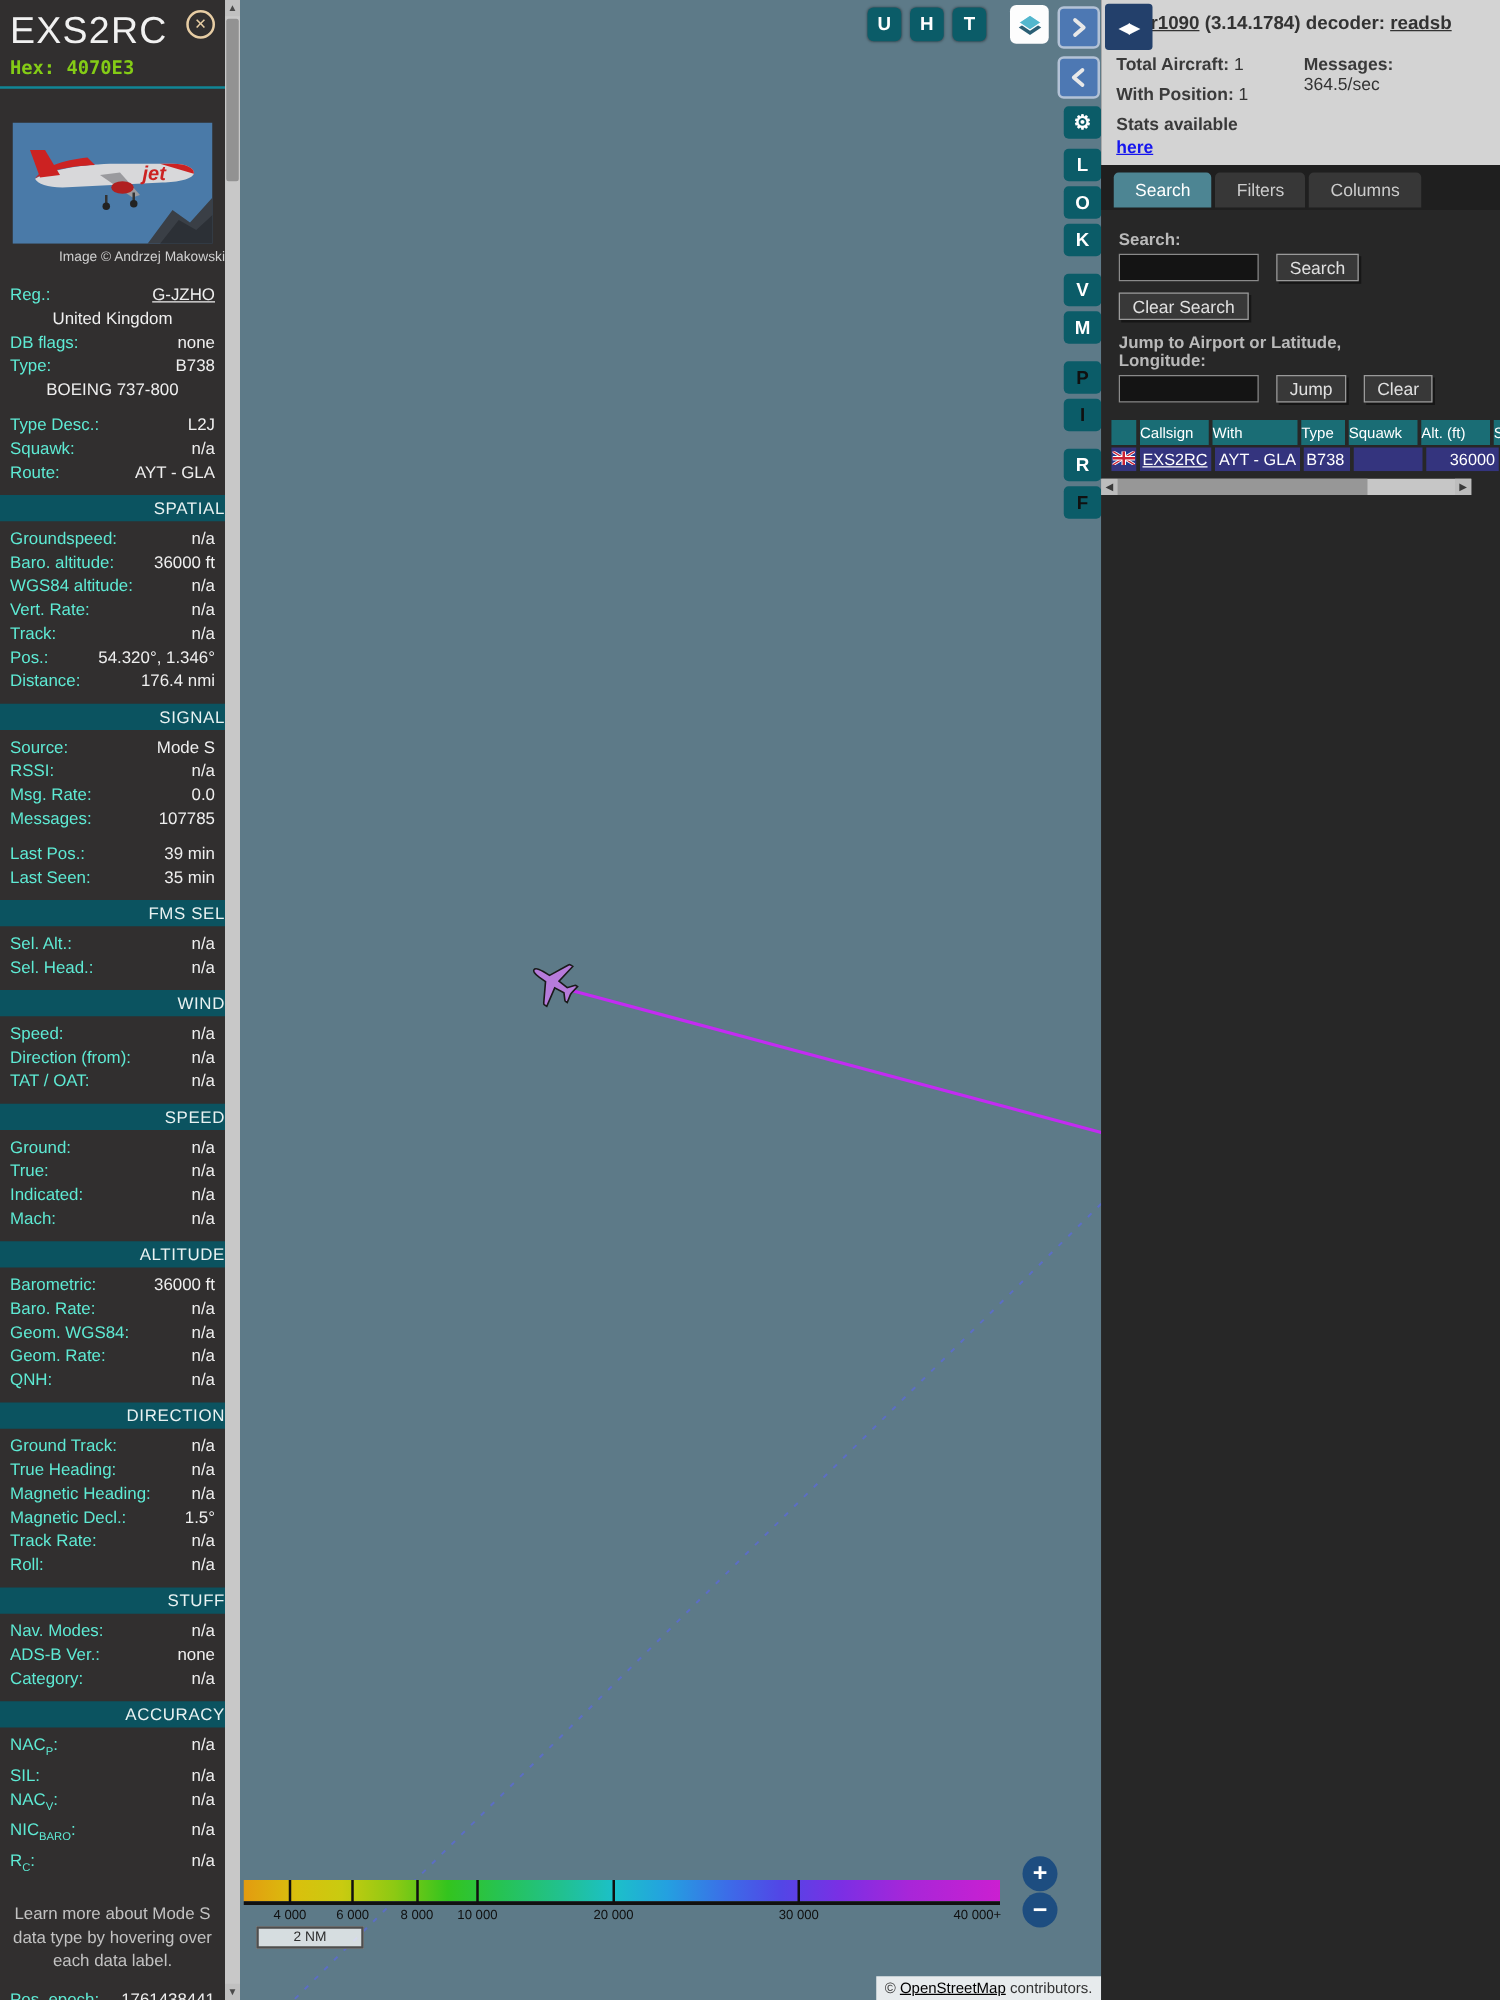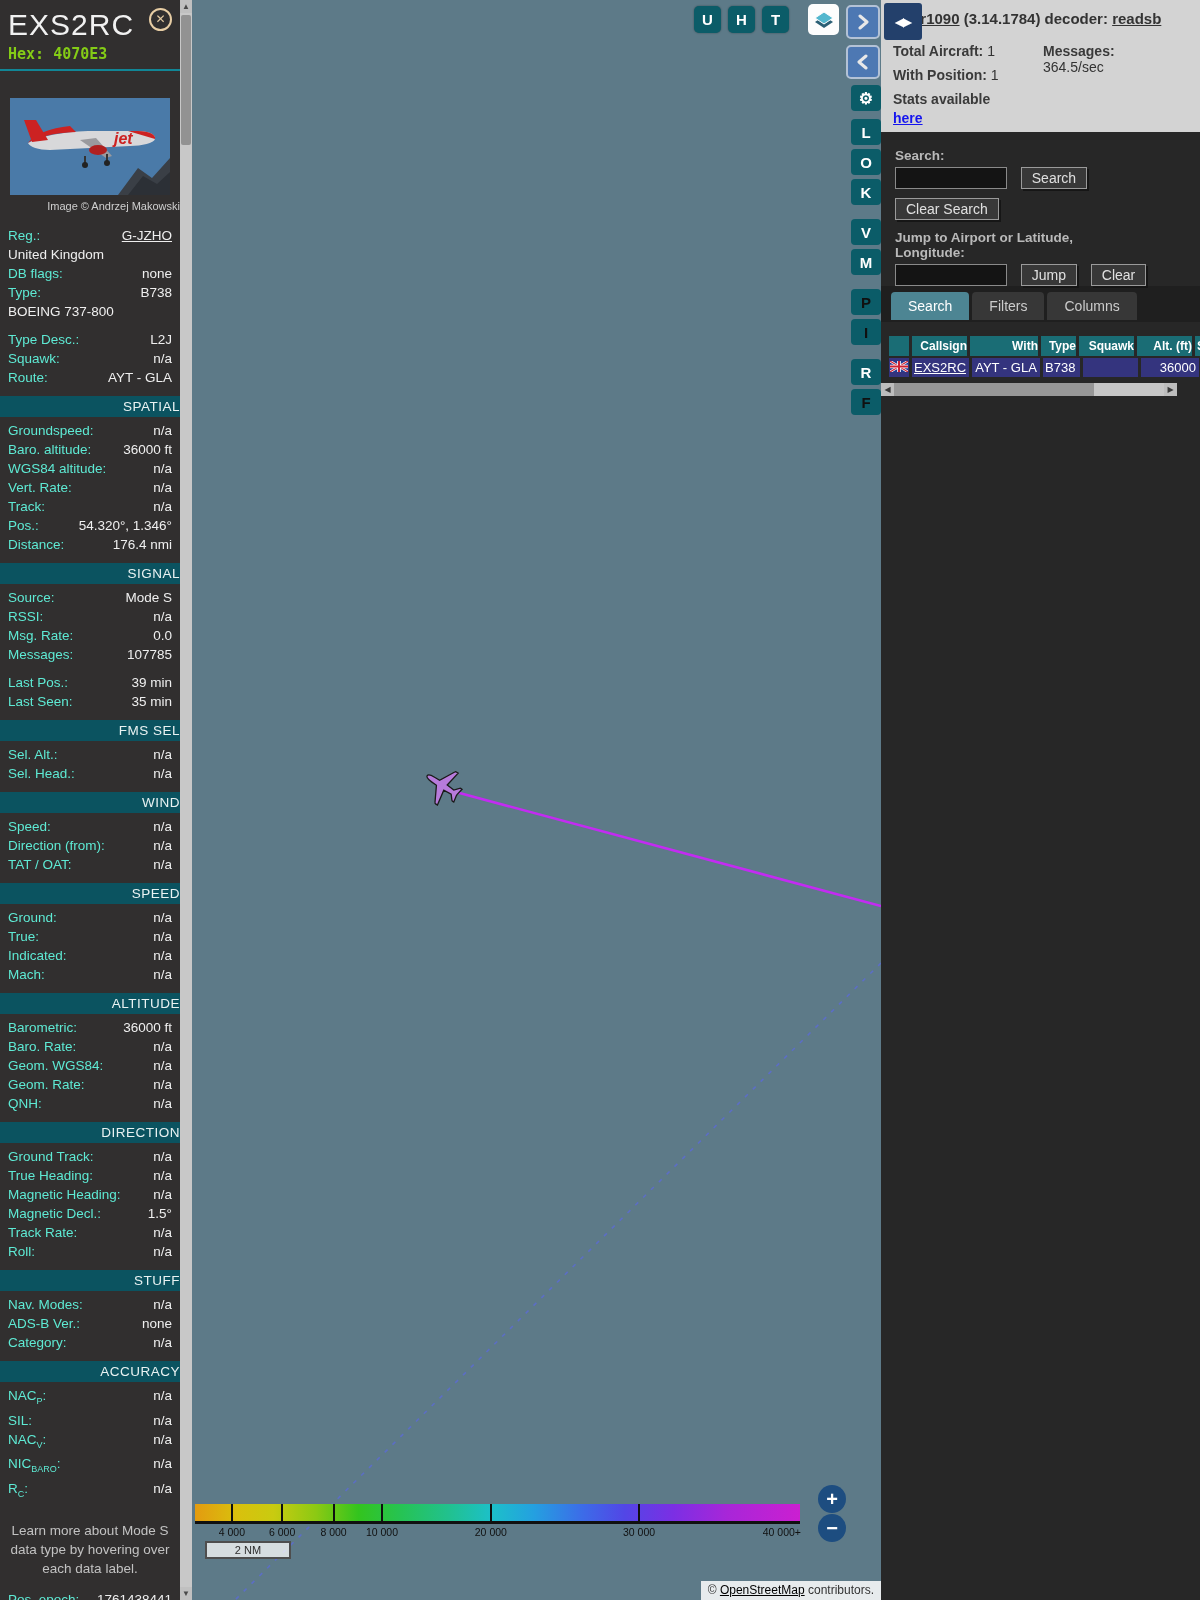--- a/index.html
+++ b/index.html
@@ -12,21 +12,21 @@
   #sidebar{position:absolute;left:0;top:0;width:180px;height:1600px;background:#312f2f;color:#e8e8e8;overflow:hidden;}
   #sb-head{position:relative;padding:8px 8px 6px 8px;border-bottom:2px solid #118696;}
   #sb-title{font-size:30px;color:#f1f1f1;letter-spacing:1px;}
   #sb-hex{font-family:"DejaVu Sans Mono",monospace;font-weight:bold;font-size:15px;margin-top:3px;color:#84cc16;}
   #sb-close{position:absolute;right:8px;top:8px;width:19px;height:19px;border:2px solid #e7cda4;border-radius:50%;
     color:#e7cda4;font-size:12px;line-height:19px;text-align:center;cursor:pointer;}
   #sb-photo{margin:27px auto 2px auto;width:160px;height:97px;display:block;}
   #sb-credit{font-size:11px;color:#cfcfcf;text-align:right;margin-top:5px;}
   #sb-info{margin-top:14px;}
   .drow{display:flex;justify-content:space-between;padding:0 8px;font-size:13.5px;line-height:19px;}
-  .drow.full{justify-content:flex-start;}
+  .drow.full{justify-content:center;}
   .drow.gapped{margin-top:9px;}
   .dlabel{color:#5eead4;white-space:nowrap;}
   .dvalue{color:#efefef;white-space:nowrap;text-align:right;}
   .dvalue.linkval{text-decoration:underline;cursor:pointer;}
   .dlabel sub{font-size:9px;}
   .sec-title{background:#0b5360;color:#e9f2f2;text-align:right;font-size:13.5px;padding:3px 0;margin:9px 0 4px 0;letter-spacing:.5px;}
   #sb-note{margin-top:17px;padding:0 6px;font-size:13.5px;line-height:19px;color:#c2c2c2;text-align:center;}
   #sb-epoch{margin-top:12px;}
   
   #sb-scroll{position:absolute;left:180px;top:0;width:12px;height:1600px;background:#c8c8c8;}
@@ -74,21 +74,21 @@
   #rp-search{padding:10px 14px 0 14px;color:#b9b9b9;font-size:13.5px;}
   .s-label{font-weight:bold;margin:6px 0 4px 0;color:#b9b9b9;}
   .s-input{width:106px;height:18px;background:#141414;border:1px solid #8a8a8a;color:#ddd;font-size:13px;vertical-align:middle;}
   .s-btn{display:inline-block;background:#383838;border:1px solid #9a9a9a;box-shadow:2px 2px 0 #161616;color:#e0e0e0;
     font-size:14px;padding:2px 10px;margin-left:10px;cursor:pointer;vertical-align:middle;}
   .s-btn.noml{margin-left:0;}
   #jump-label{width:235px;}
   
   #rp-table{margin:14px 0 0 8px;overflow:hidden;width:311px;}
   .t-hrow,.t-drow{display:flex;}
-  .t-h{background:#1a6d75;color:#fff;font-size:12px;text-align:right;padding:3px 0;margin-right:3px;white-space:nowrap;overflow:hidden;flex:none;font-weight:bold;}
+  .t-h{background:#1a6d75;color:#fff;font-size:12px;text-align:left;padding:3px 0;margin-right:3px;white-space:nowrap;overflow:hidden;flex:none;}
   .t-c{background:#34347e;color:#fff;font-size:13px;padding:2px 0;margin-right:3px;margin-top:2px;white-space:nowrap;overflow:hidden;flex:none;}
   .t-c.al{text-align:left;padding-left:2px;}
   .t-c.ac{text-align:center;}
   .t-c.ar{text-align:right;padding-right:3px;}
   .t-c .cs-link{text-decoration:underline;cursor:pointer;}
   .t-c svg{display:block;margin:1px auto 0 auto;}
   
   #badges{margin:10px 0 0 8px;}
   .badge-row{margin-bottom:7px;}
   .badge{display:inline-block;color:#e3e3e3;font-size:13.5px;padding:2px 8px;margin-right:7px;cursor:pointer;}
@@ -437,38 +437,38 @@
         <div class="statline" style="margin-bottom:2px"><b>Stats available</b></div>
         <a id="stats-here">here</a>
       </div>
       <div class="col2">
         <div class="statline" style="margin-bottom:0"><b>Messages:</b></div>
         <div class="statline">364.5/sec</div>
       </div>
     </div>
   </div>
 
+  <div id="rp-tabs"><div class="tab active">Search</div><div class="tab">Filters</div><div class="tab">Columns</div></div>
+
   <div id="rp-search">
     <div class="s-label">Search:</div>
     <div>
       <input class="s-input" value="" style="">
       <span class="s-btn">Search</span>
     </div>
     <div style="margin-top:9px">
       <span class="s-btn noml">Clear Search</span>
     </div>
     <div class="s-label" id="jump-label" style="margin-top:10px">Jump to Airport or Latitude, Longitude:</div>
     <div>
       <input class="s-input" value="" style="">
       <span class="s-btn">Jump</span>
       <span class="s-btn">Clear</span>
     </div>
   </div>
-
-  <div id="rp-tabs"><div class="tab active">Search</div><div class="tab">Filters</div><div class="tab">Columns</div></div>
 
   <div id="rp-table">
     <div class="t-hrow" id="t-head">
         <div class="t-h" style="width: 20px;"></div>
         <div class="t-h" style="width: 55px;">Callsign</div>
         <div class="t-h" style="width: 68px;">With</div>
         <div class="t-h" style="width: 35px;">Type</div>
         <div class="t-h" style="width: 55px;">Squawk</div>
         <div class="t-h" style="width: 55px;">Alt. (ft)</div>
         <div class="t-h" style="width: 38px;">Speed</div>

